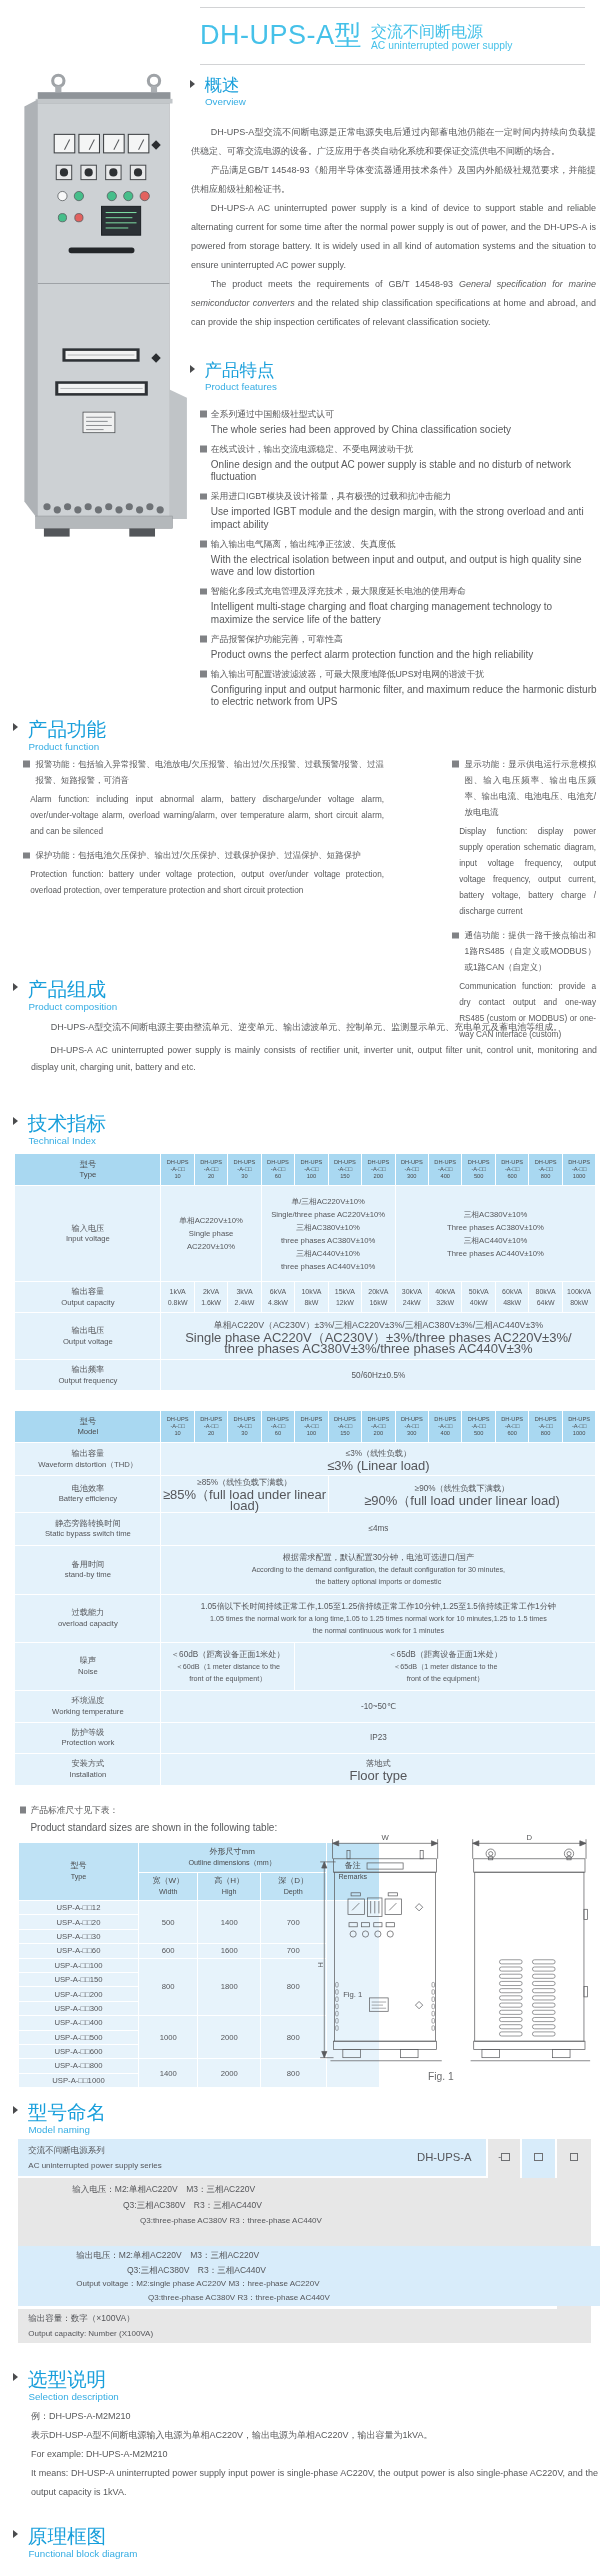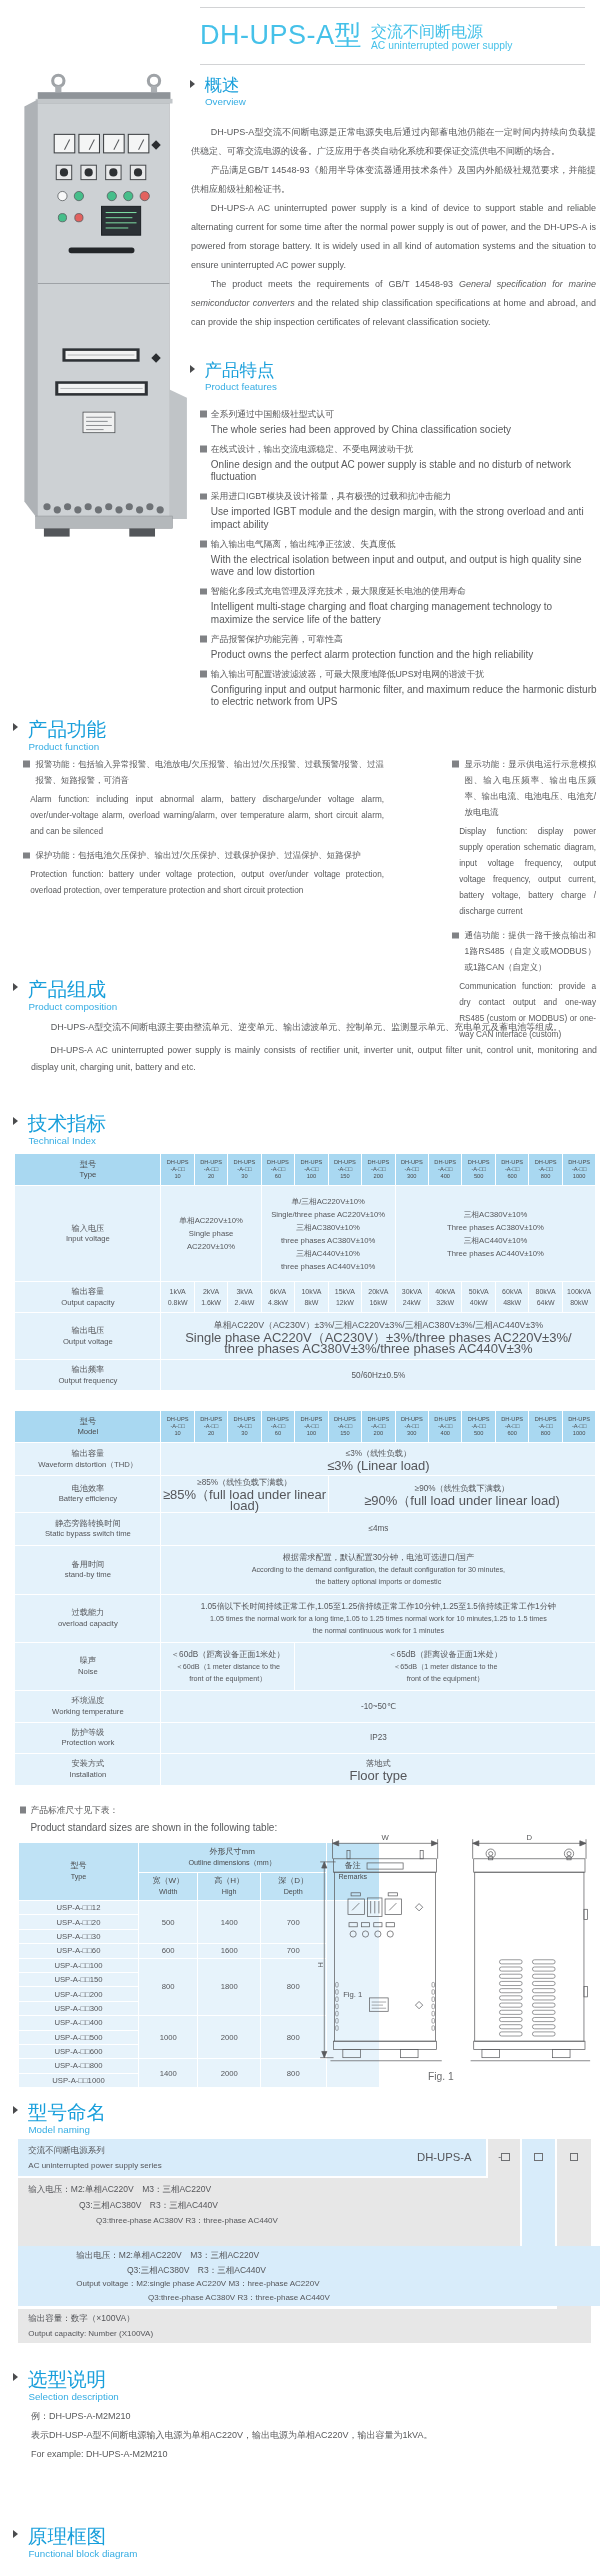--- a/index.html
+++ b/index.html
@@ -797,21 +797,21 @@
     <div class="strip nm-gray" style="left:539px;top:0;width:34px;height:204px;">
         <div class="glyph"><span class="sqbox"></span></div>
       </div>
 
     <div class="nm-row nm-blue" style="left:0;top:0;width:468px;height:37px;">
       <div class="nm-cn" style="padding:3.6px 0 0 10.3px;">交流不间断电源系列</div>
       <div class="nm-en" style="padding-left:10.3px;">AC uninterrupted power supply series</div>
       <div style="position:absolute;right:14.4px;top:0;line-height:37px;font-size:11.3px;color:#55565A;">DH-UPS-A</div>
     </div>
 
-    <div class="nm-row nm-gray" style="left:0;top:39px;width:502px;height:70px;">
+    <div class="nm-row nm-gray" style="left:0;top:39px;width:502px;height:70px;padding-left:44px;">
       <div class="nm-cn" style="padding:4.1px 0 0 10.3px;">输入电压：M2:单相AC220V　M3：三相AC220V</div>
       <div class="nm-cn" style="padding-left:61px;">Q3:三相AC380V　R3：三相AC440V</div>
       <div class="nm-en" style="padding-left:78px;">Q3:three-phase AC380V  R3：three-phase AC440V</div>
     </div>
 
     <div class="nm-row nm-blue" style="left:0;top:107px;width:537px;height:60px;padding-left:48px;">
       <div class="nm-cn" style="padding:2.1px 0 0 10.3px;line-height:14.4px;">输出电压：M2:单相AC220V　M3：三相AC220V</div>
       <div class="nm-cn" style="padding-left:61px;line-height:14.4px;">Q3:三相AC380V　R3：三相AC440V</div>
       <div class="nm-en" style="padding-left:10.3px;line-height:14.4px;">Output voltage：M2:single phase AC220V  M3：hree-phase AC220V</div>
       <div class="nm-en" style="padding-left:82px;line-height:14.4px;">Q3:three-phase AC380V  R3：three-phase AC440V</div>
@@ -825,20 +825,21 @@
 
   <div class="sec-title t-left" style="left:13.4px;top:2369px;">
     <span class="tri"></span>
     <h2>选型说明</h2>
     <div class="sec-en">Selection description</div>
   </div>
   <div class="abs" style="left:31px;top:2407px;width:567px;">
     <p class="para">例：DH-UPS-A-M2M210</p>
     <p class="para">表示DH-USP-A型不间断电源输入电源为单相AC220V，输出电源为单相AC220V，输出容量为1kVA。</p>
     <p class="para">For example: DH-UPS-A-M2M210</p>
+    <p class="para">It means: DH-USP-A uninterrupted power supply input power is single-phase AC220V, the output power is also single-phase AC220V, and the output capacity is 1kVA.</p>
   </div>
 
   <div class="sec-title t-left" style="left:13.4px;top:2526px;">
     <span class="tri"></span>
     <h2>原理框图</h2>
     <div class="sec-en">Functional block diagram</div>
   </div>
 
 </div>
 

